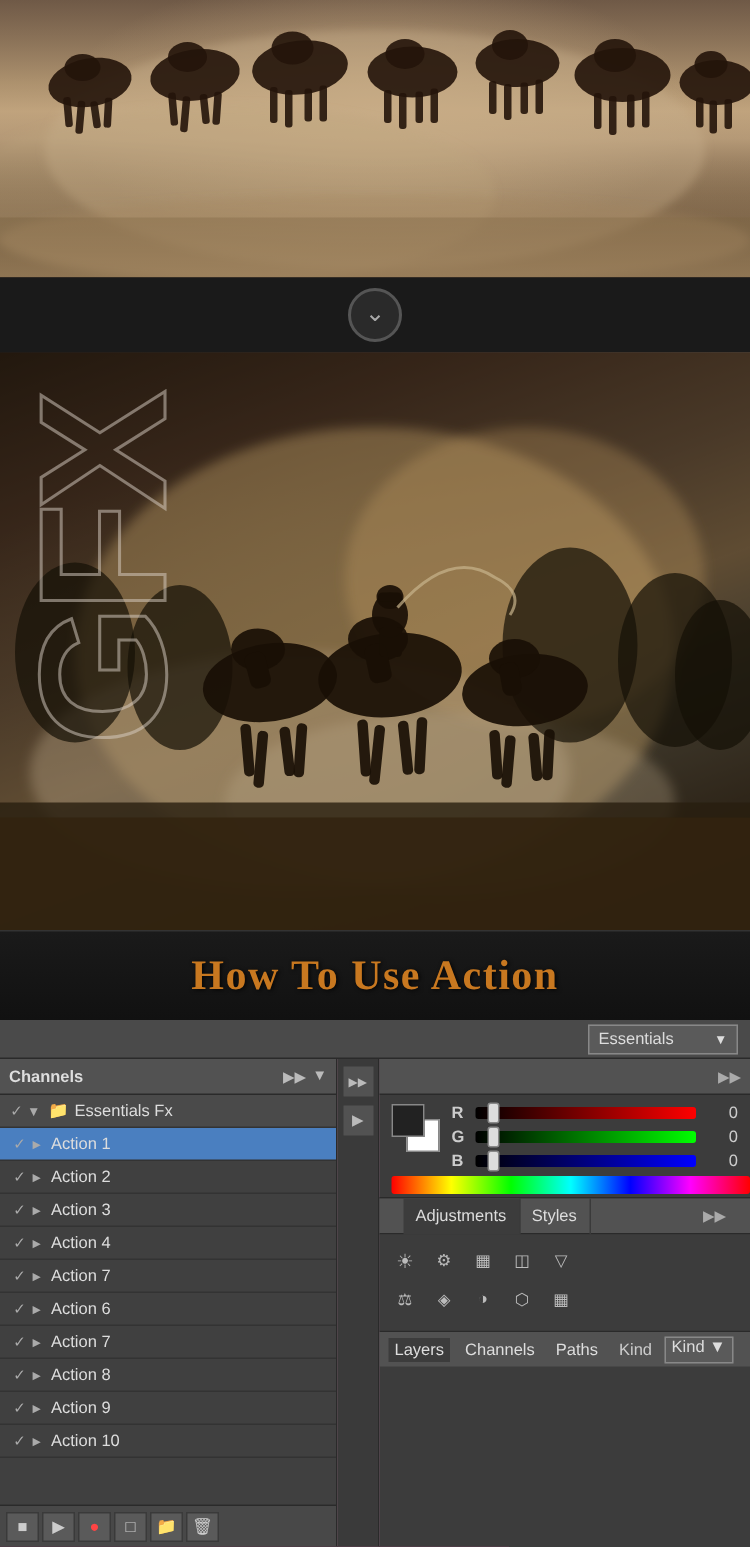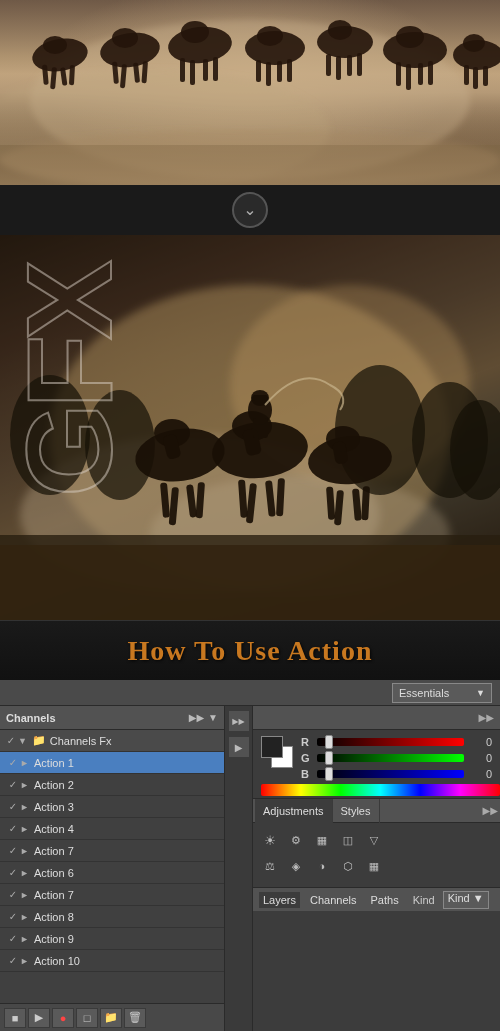--- a/index.html
+++ b/index.html
@@ -403,21 +403,21 @@
     
     .adjustments-area {
       border-top: 1px solid #2a2a2a;
       background: #3c3c3c;
     }
     .adj-header {
       height: 24px;
       background: #525252;
       display: flex;
       align-items: center;
-      padding: 0 2px;
+      padding: 0 16px;
       border-bottom: 1px solid #2a2a2a;
     }
     .adj-tabs {
       display: flex;
       gap: 0;
     }
     .adj-tab {
       padding: 0 8px;
       font-size: 11px;
       color: #ddd;
@@ -678,21 +678,21 @@
           <span class="panel-header-icon">▼</span>
         </div>
       </div>
 
       <div class="actions-list">
 
         <div class="action-group-row">
           <span class="check-mark">✓</span>
           <span class="action-expand">▼</span>
           <span class="folder-icon">📁</span>
-          <span class="action-name">Channels Fx</span>
+          <span class="action-name">Essentials Fx</span>
         </div>
 
         <div class="action-row selected">
           <span class="check-mark">✓</span>
           <span class="action-expand">►</span>
           <span class="action-name">Action 1</span>
         </div>
         <div class="action-row">
           <span class="check-mark">✓</span>
           <span class="action-expand">►</span>

